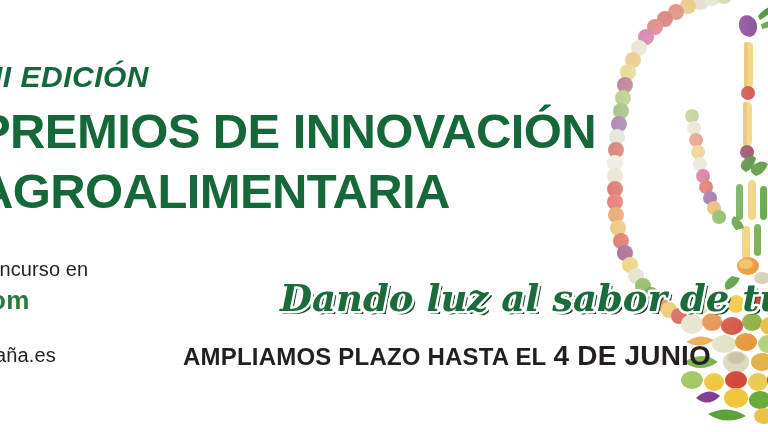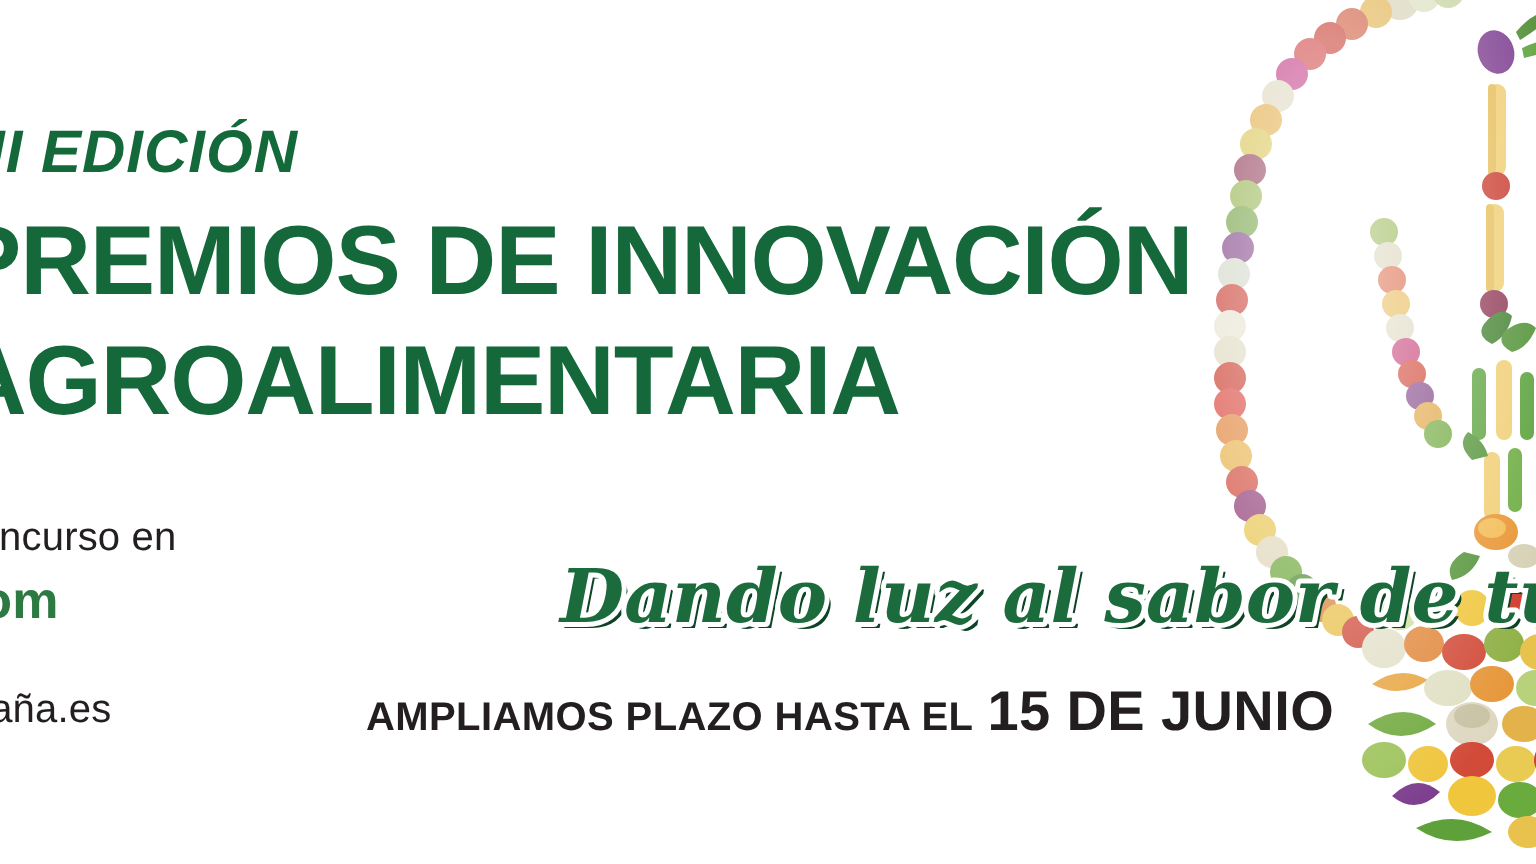--- a/index.html
+++ b/index.html
@@ -117,21 +117,21 @@
   
   .deadline {
     position: absolute;
     left: 183px;
     top: 340px;
     white-space: nowrap;
     color: #231f20;
     font-family: "Liberation Sans", sans-serif;
   }
   .deadline .small {
-    font-size: 20px;
+    font-size: 24px;
     font-weight: bold;
     letter-spacing: 0.2px;
     vertical-align: baseline;
   }
   .deadline .big {
     font-size: 28px;
     font-weight: bold;
     letter-spacing: 0.2px;
     margin-left: 7px;
     vertical-align: baseline;
@@ -286,16 +286,16 @@
 
   <div class="slogan">
     <svg viewBox="0 0 410 48" preserveAspectRatio="xMinYMid meet">
       <text class="sl-shadow" x="5" y="38">Dando luz al sabor de tus ideas</text>
       <text class="sl-stroke" x="2" y="35">Dando luz al sabor de tus ideas</text>
       <text class="sl-fill" x="2" y="35">Dando luz al sabor de tus ideas</text>
     </svg>
   </div>
 
   <div class="deadline">
-    <span class="small">AMPLIAMOS PLAZO HASTA EL</span><span class="big">15 DE JUNIO</span>
+    <span class="small">AMPLIAMOS PLAZO HASTA EL</span><span class="big">4 DE JUNIO</span>
   </div>
 
 </div>
 
 </body></html>

